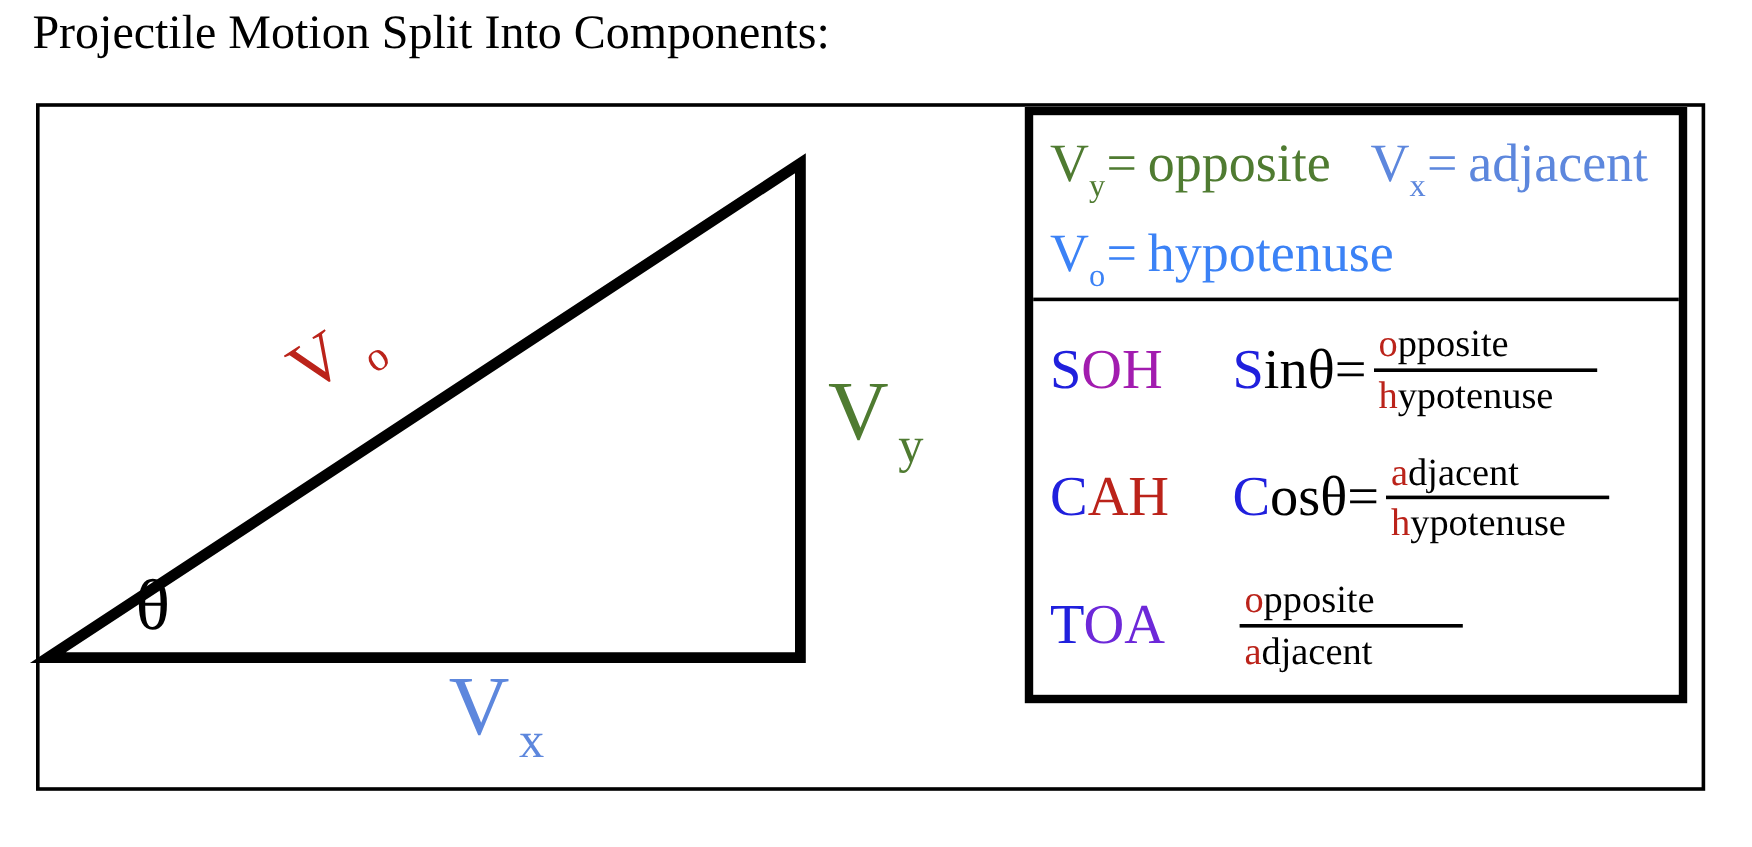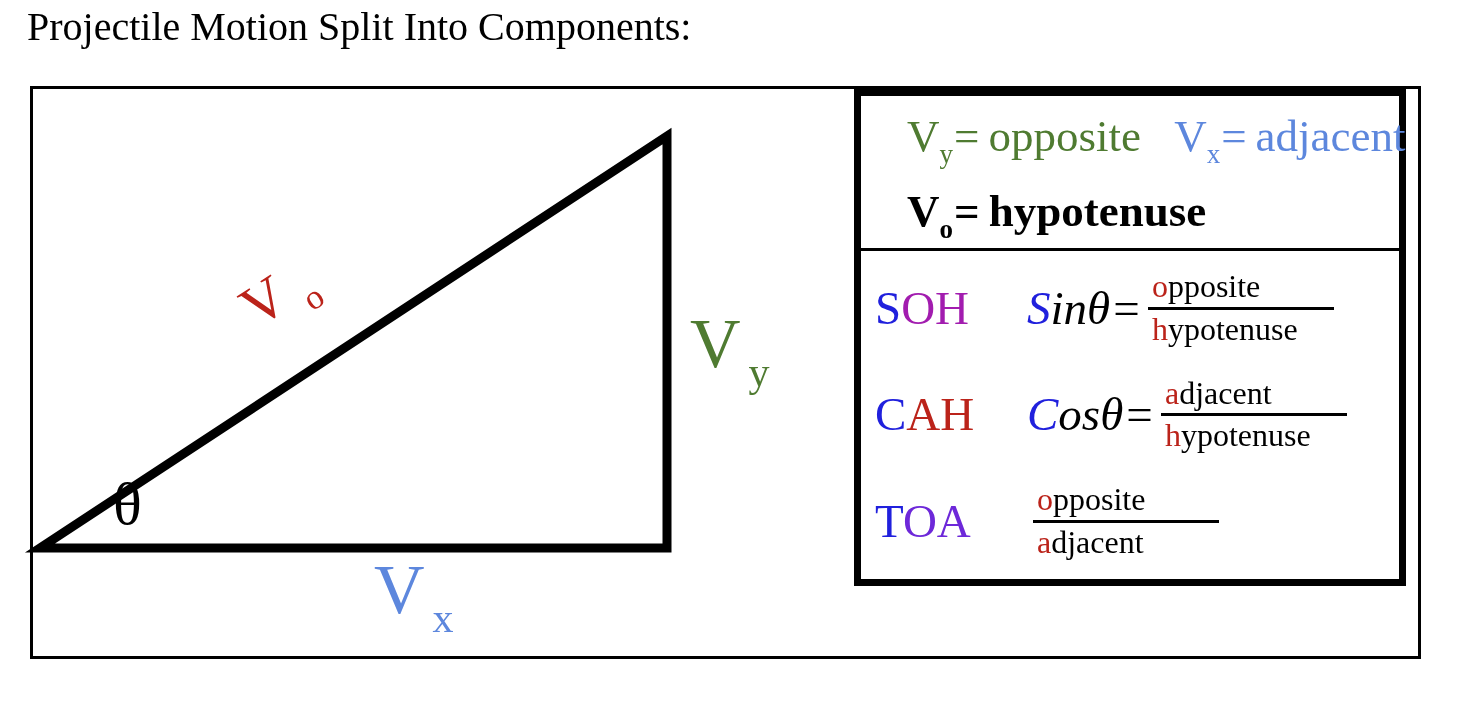--- a/index.html
+++ b/index.html
@@ -44,36 +44,36 @@
   }
   .legend-divider {
     position:absolute; left:0; top:152px; width:100%; height:3px;
     background:#000;
   }
   .defs {
     position:absolute; left:0; top:0; right:0;
     padding:12px 0 0 14px;
     font-size:45px; line-height:57px; white-space:nowrap;
   }
-  .def { white-space:nowrap;margin-left:32px; }
+  .def { white-space:nowrap; }
   .def .vsub { font-size:0.6em; vertical-align:-0.45em; margin-right:1px; }
   .def .eq { margin-right:9px; }
   .def + .def { margin-left:22px; }
 
   .rows {
     position:absolute; left:0; right:0; top:155px; bottom:0;
     display:flex; flex-direction:column; justify-content:space-around;
     padding:4px 0;
   }
   .trig-row {
     display:flex; align-items:center;
     padding-left:14px; font-size:47px; line-height:1.05;
   }
   .mnemonic { flex:0 0 152px; white-space:nowrap; }
-  .func { white-space:nowrap;font-style:italic; }
+  .func { white-space:nowrap; }
   .fraction {
     display:inline-block; margin-left:6px; min-width:186px;
     font-size:32px; line-height:1.06; text-align:left;
   }
   .frac-num { display:block; border-bottom:3px solid #000; padding:0 0 3px 4px; white-space:nowrap; }
   .frac-den { display:block; padding:3px 0 0 4px; white-space:nowrap; }
 </style>
 </head>
 <body>
 
@@ -102,21 +102,21 @@
   <div id="theta-label">θ</div>
 
   <div class="legend-box">
 
     <div class="defs">
       <span class="def" style="color: rgb(79, 123, 49);">
         <span>V</span><span class="vsub">y</span><span class="eq">=</span><span>opposite</span>
       </span><span class="def" style="color: rgb(93, 135, 221); margin-top: 32px;">
         <span>V</span><span class="vsub">x</span><span class="eq">=</span><span>adjacent</span>
       </span><br>
-      <span class="def" style="color: #000000; font-weight: bold;">
+      <span class="def" style="color: #3b82f6;">
         <span>V</span><span class="vsub">o</span><span class="eq">=</span><span>hypotenuse</span>
       </span>
     </div>
 
     <div class="legend-divider"></div>
 
     <div class="rows">
 
       <div class="trig-row">
         <span class="mnemonic"><span style="color: rgb(32, 32, 221);">S</span><span style="color: #a21caf;">OH</span></span>

